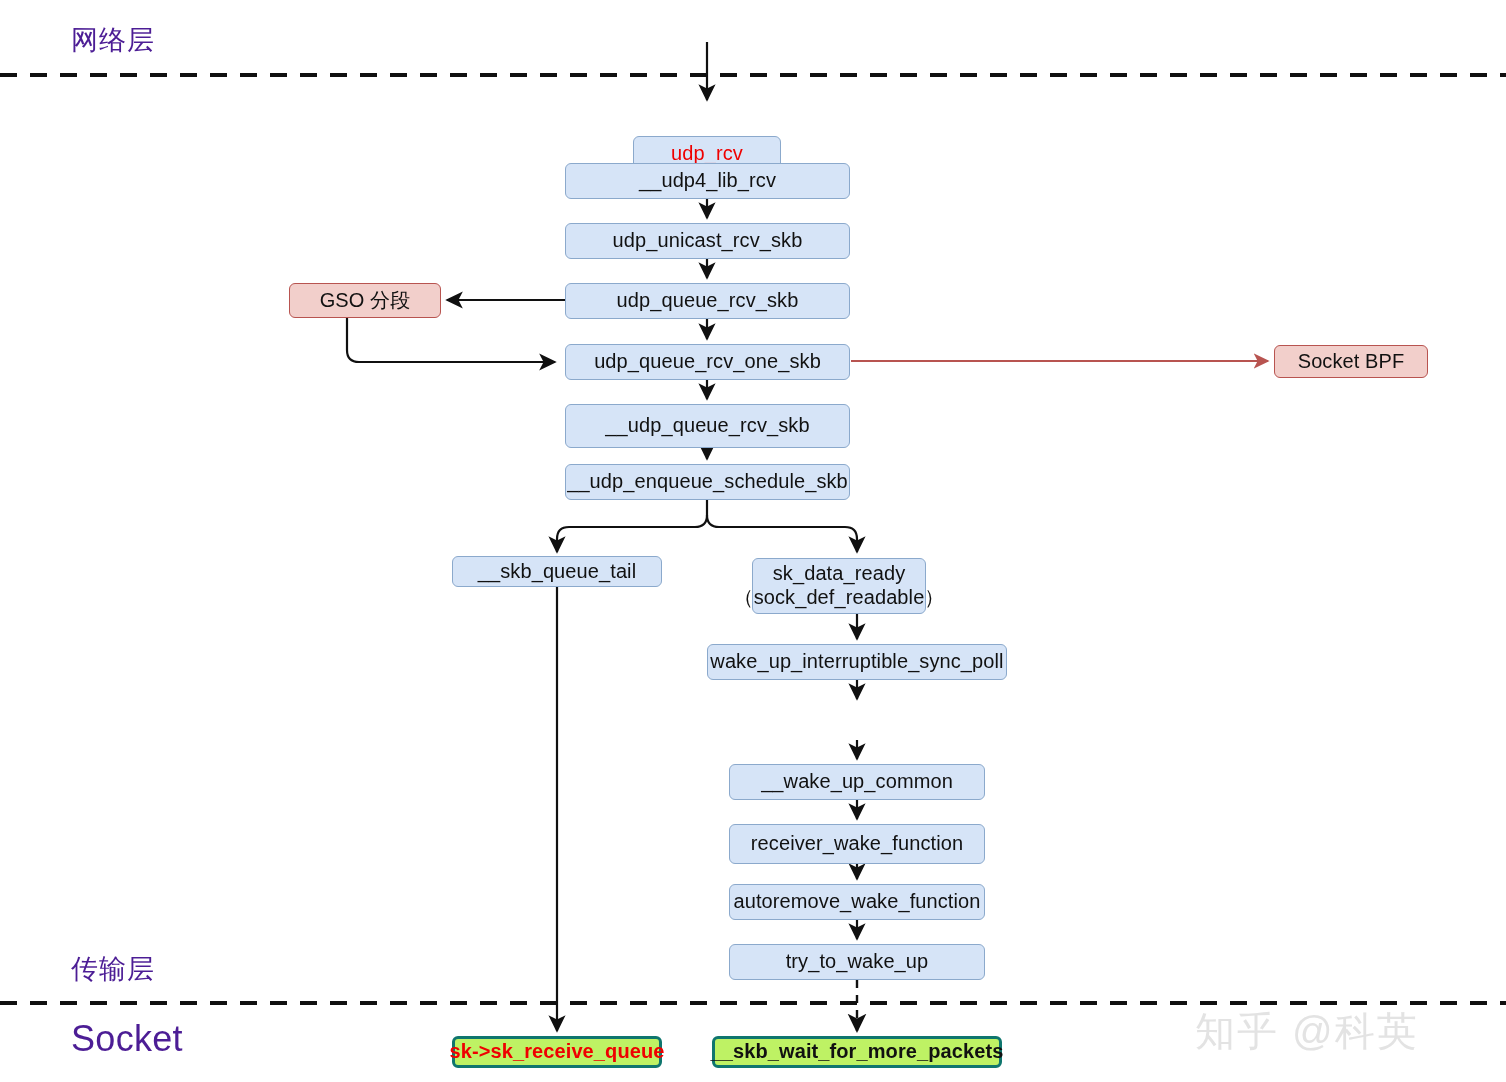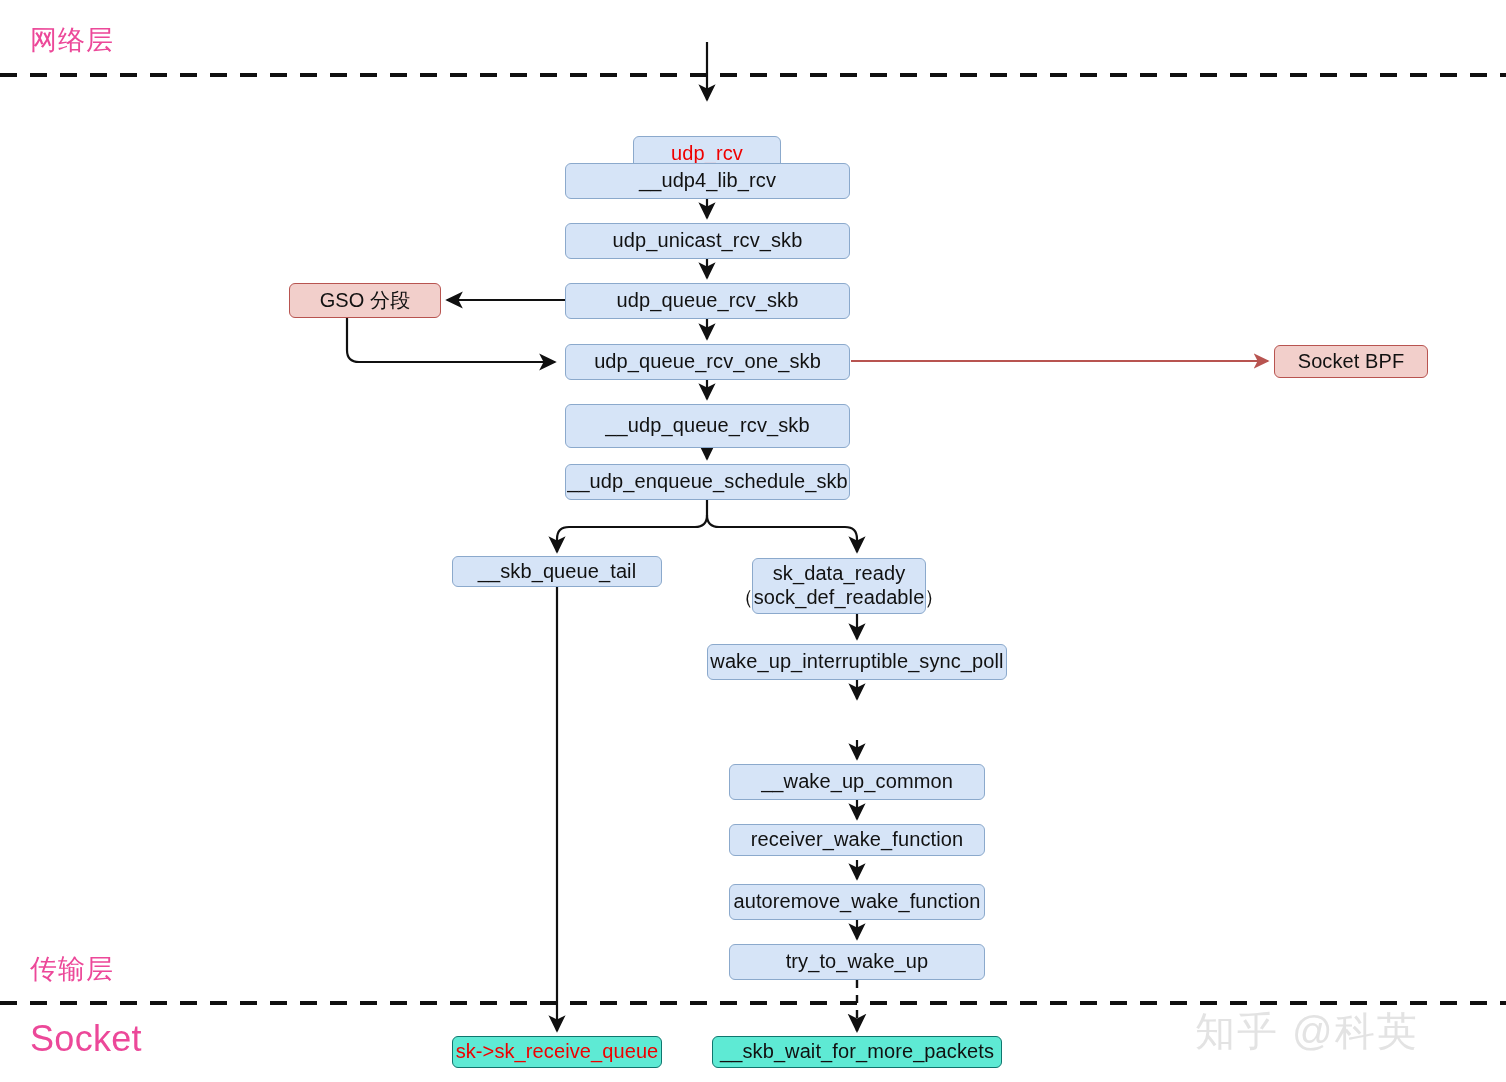--- a/index.html
+++ b/index.html
@@ -41,33 +41,35 @@
     background: #d6e4f7;
     border: 1px solid #8ba9cc;
     color: #111111;
   }
   .node.pink {
     background: #f2cfcb;
     border: 1px solid #b85450;
     color: #111111;
   }
   .node.cream {
-    background: #5eead4;
-    border: 1px solid #0f766e;
+    background: #bef264;
+    border: 3px solid #0f766e;
     color: #111111;
+    font-weight: bold;
   }
   .node.red-text {
     color: #ef0000;
   }
   .layer-label {
     position: absolute;
     font-size: 27px;
-    color: #ec4899;
+    color: #4c1d95;
     white-space: pre;
     letter-spacing: 1px;
+    margin-left: 41px;
   }
   .layer-label.latin {
     font-size: 36px;
     letter-spacing: 0.3px;
   }
   .watermark {
     position: absolute;
     font-size: 40px;
     color: #e3e3e3;
     white-space: pre;
@@ -148,21 +150,21 @@
   <div class="node blue" style="left:452px; top:556px; width:210px; height:31px;">__skb_queue_tail</div>
 
   <div class="node blue" style="left:752px; top:558px; width:174px; height:56px;">sk_data_ready
 （sock_def_readable）</div>
 
   <div class="node blue" style="left:707px; top:644px; width:300px; height:36px;">wake_up_interruptible_sync_poll</div>
 
 
   <div class="node blue" style="left:729px; top:764px; width:256px; height:36px;">__wake_up_common</div>
 
-  <div class="node blue" style="left:729px; top:824px; width:256px; height:32px;border-radius:6px;">receiver_wake_function</div>
+  <div class="node blue" style="left:729px; top:824px; width:256px; height:40px;border-radius:6px;">receiver_wake_function</div>
 
   <div class="node blue" style="left:729px; top:884px; width:256px; height:36px;">autoremove_wake_function</div>
 
   <div class="node blue" style="left:729px; top:944px; width:256px; height:36px;">try_to_wake_up</div>
 
   <div class="node cream red-text" style="left:452px; top:1036px; width:210px; height:32px;">sk-&gt;sk_receive_queue</div>
 
   <div class="node cream" style="left:712px; top:1036px; width:290px; height:32px;">__skb_wait_for_more_packets</div>
 
   <div class="watermark" style="left:1195px; top:1004px;">知乎 @科英</div>

